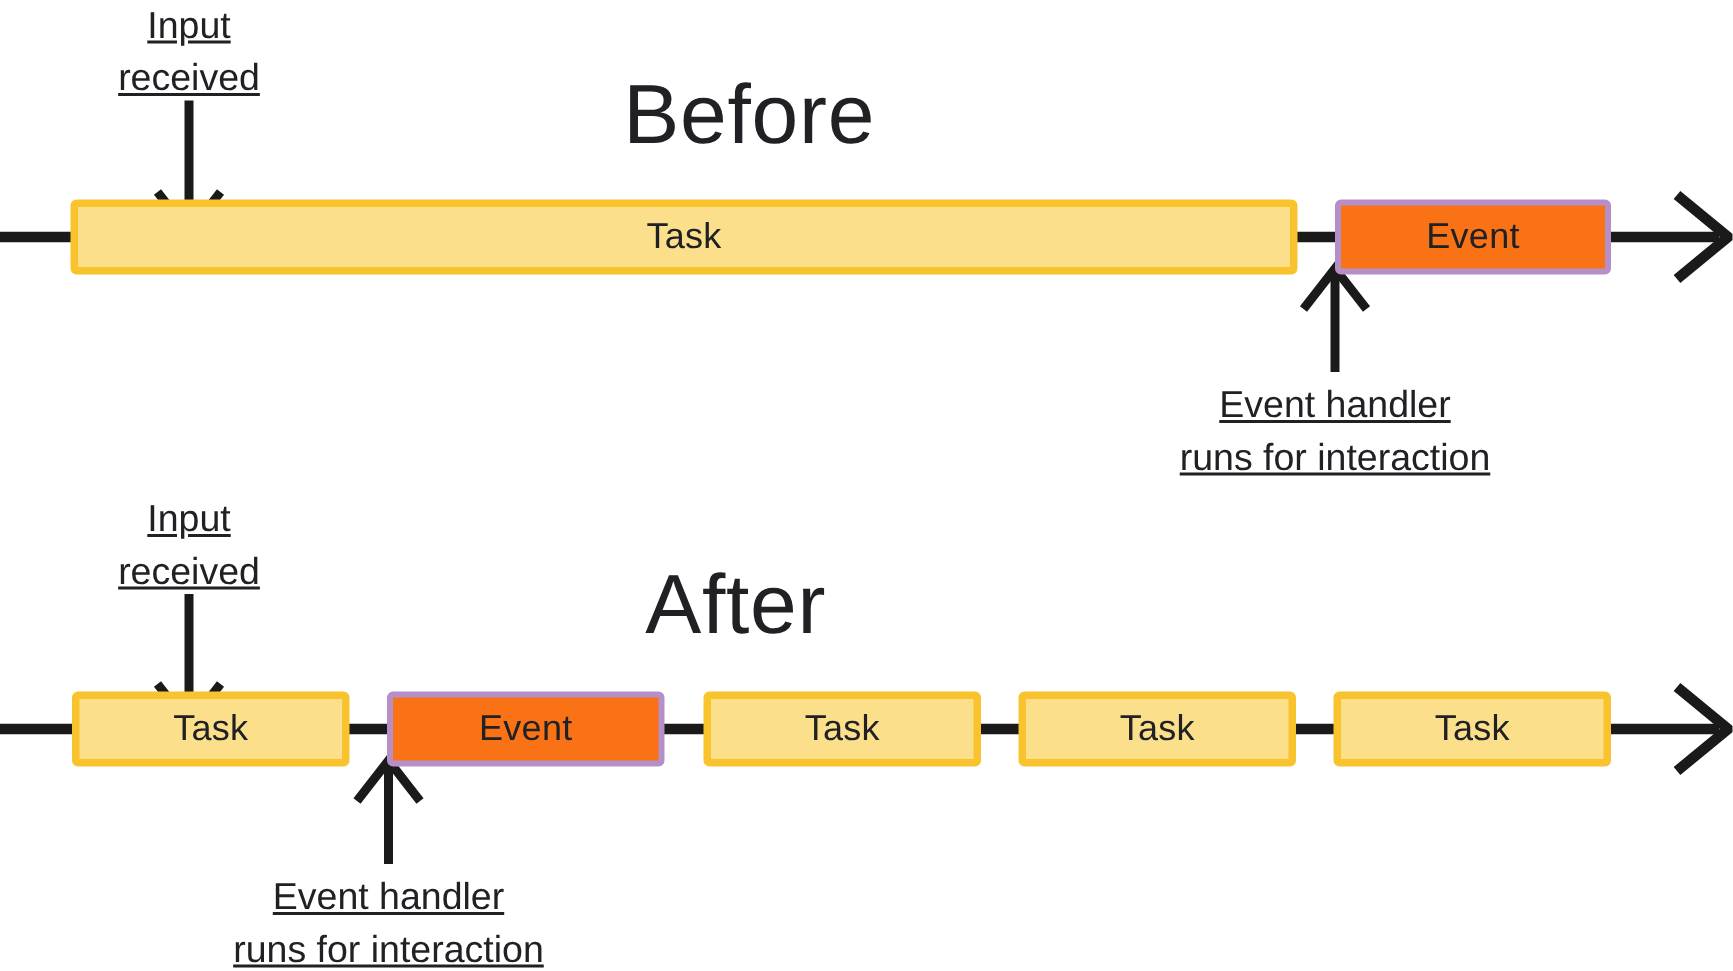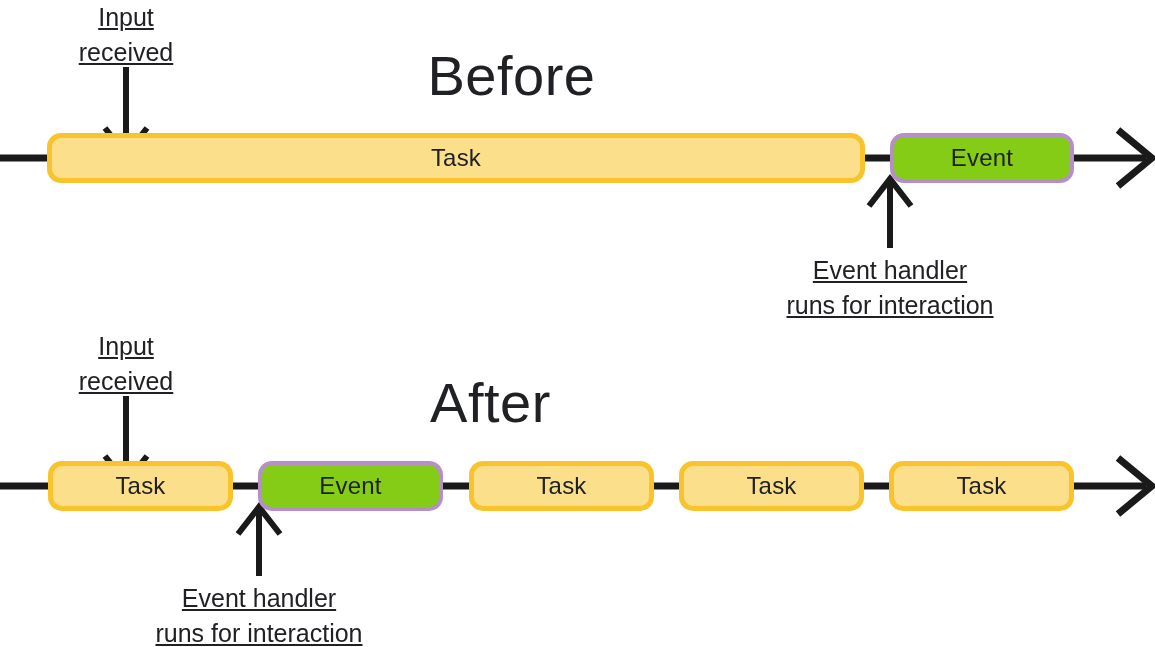--- a/index.html
+++ b/index.html
@@ -26,28 +26,28 @@
     width: 1155px;
     height: 647px;
     overflow: visible;
   }
   .box {
     position: absolute;
     box-sizing: border-box;
     display: flex;
     align-items: center;
     justify-content: center;
-    border-radius: 14px;
+    border-radius: 4px;
   }
   .box-task {
     background: #FBDF8A;
     border: 5px solid #F8C32C;
   }
   .box-event {
-    background: #84cc16;
+    background: #f97316;
     border: 4px solid #B68FC9;
   }
   .box-label {
     font-size: 24px;
     line-height: 1;
     color: #202124;
     letter-spacing: 0.2px;
     white-space: nowrap;
   }
   .section-title {
@@ -107,21 +107,21 @@
       <line x1="126" y1="396" x2="126" y2="482"></line>
       <polyline points="105,456 126,483 147,456" stroke-linejoin="miter" stroke-linecap="butt"></polyline>
     </g>
 
     <g stroke="#1a1a1a" stroke-width="6" fill="none">
       <line x1="259" y1="576" x2="259" y2="508"></line>
       <polyline points="238,534 259,507 280,534" stroke-linejoin="miter" stroke-linecap="butt"></polyline>
     </g>
   </svg>
 
-  <div class="section-title" style="left:12px; width:999px; top:48px;">
+  <div class="section-title" style="left:0; width:999px; top:48px;">
     <span>Before</span>
   </div>
 
   <div class="box box-task" style="left:47px; top:133px; width:818px; height:50px;">
     <span class="box-label">Task</span>
   </div>
 
   <div class="box box-event" style="left:890px; top:133px; width:184px; height:50px;">
     <span class="box-label">Event</span>
   </div>

